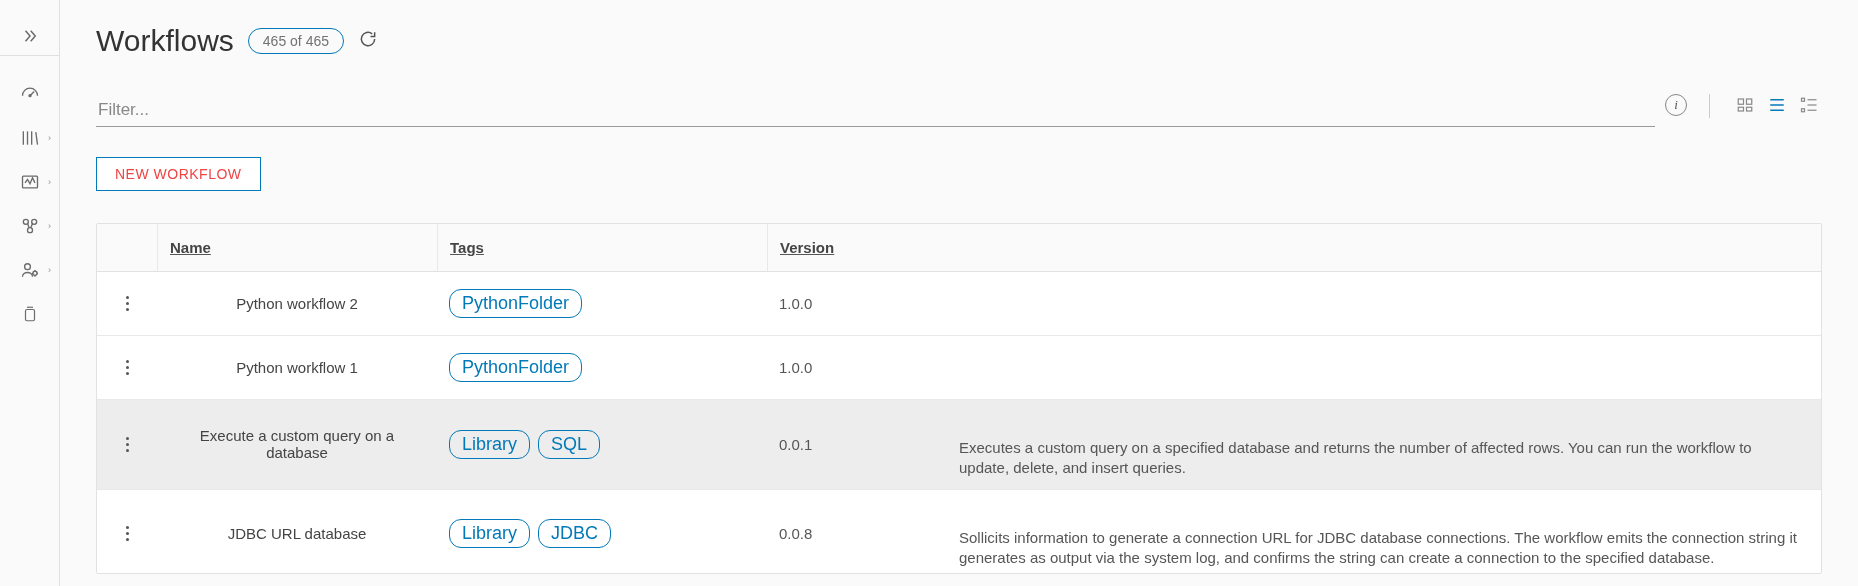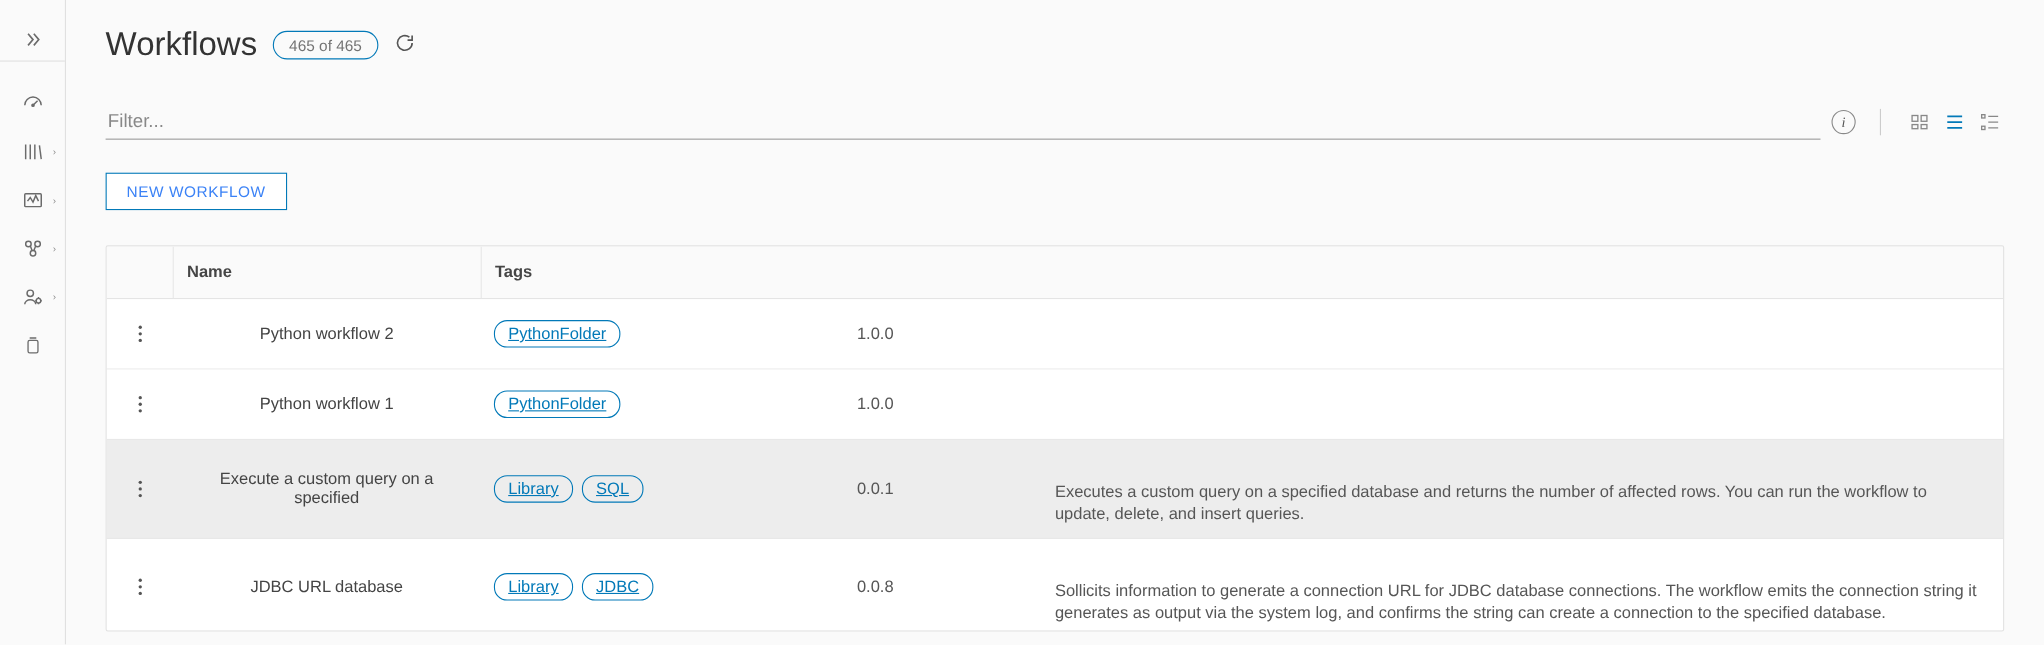--- a/index.html
+++ b/index.html
@@ -69,21 +69,21 @@
 .count-badge {
   border: 1px solid #0279b8;
   color: #737373;
   border-radius: 14px;
   padding: 4px 14px;
   font-size: 14px;
 }
 .refresh-btn { cursor: pointer; color: #555; }
 .filter-row {
   display: flex;
-  align-items: center;
+  align-items: flex-start;
   margin-bottom: 18px;
   margin-top: 14px;
 }
 .filter-input {
   flex: 1;
   border: none;
   border-bottom: 1px solid #9a9a9a;
   font-size: 17px;
   padding: 6px 2px;
   background: transparent;
@@ -100,21 +100,21 @@
   font-style: italic;
   font-family: Georgia, serif;
 }
 .vdiv {
   width:1px; height:24px; background:#ccc; margin: 0 22px;
 }
 .view-toggles { display:flex; gap:6px; align-items:center; }
 .view-toggle { width:26px; height:22px; display:flex; align-items:center; justify-content:center; cursor:pointer; }
 .new-btn {
   border: 1px solid #0279b8;
-  color: #3b82f6;
+  color: #ef4444;
   background: #fff;
   padding: 8px 18px;
   font-size: 14px;
   letter-spacing: 0.5px;
   cursor: pointer;
   font-weight: 500;
   width: fit-content;
   margin-bottom: 20px;
 }
 .table {
@@ -124,20 +124,21 @@
 }
 .thead, .trow {
   display: grid;
   grid-template-columns: 60px 280px 330px 180px 1fr;
   align-items: center;
 }
 .thead {
   background: #fafafa;
   border-bottom: 1px solid #e2e2e2;
   height: 48px;
+  text-decoration: underline;
 }
 .th {
   font-weight: 600;
   color: #454545;
   font-size: 15px;
   padding: 0 12px;
 }
 .th.bl { border-left: 1px solid #e8e8e8; height:100%; display:flex; align-items:center; }
 .trow {
   min-height: 64px;
@@ -150,22 +151,21 @@
 .td.name { color:#444;text-align:center; }
 .actions-cell { display:flex; justify-content:center; cursor:pointer; }
 .dots { display:flex; flex-direction:column; gap:3px; }
 .dots span { width:3px; height:3px; background:#555; border-radius:50%; }
 .tags-cell { display:flex; gap:8px; flex-wrap:wrap; }
 .tag {
   border: 1px solid #0279b8;
   color: #0279b8;
   border-radius: 12px;
   padding: 3px 12px;
-  font-size: 15px;
-  text-decoration: underline;
+  font-size: 18px;
 }
 .desc { line-height: 1.35; padding-right: 20px; margin-top: 28px; }
 </style>
 </head>
 <body>
 
 <div class="sidebar">
   <div class="sidebar-expand">
     <svg width="18" height="18" viewBox="0 0 24 24" fill="none" stroke="#6b6b6b" stroke-width="2">
         <path d="M6 5l6 7-6 7"></path>
@@ -266,20 +266,21 @@
     </div>
   </div>
 
   <button class="new-btn">NEW WORKFLOW</button>
 
   <div class="table">
     <div class="thead">
       <div></div>
       <div class="th bl">Name</div>
       <div class="th bl">Tags</div>
+      <div class="th bl">Version</div>
     </div>
     <div id="tbody">
         <div class="trow">
           <div class="td actions-cell">
             <span class="dots">
               <span></span>
               <span></span>
               <span></span>
             </span>
           </div>
@@ -306,21 +307,21 @@
           <div class="td desc"></div>
         </div>
         <div class="trow selected">
           <div class="td actions-cell">
             <span class="dots">
               <span></span>
               <span></span>
               <span></span>
             </span>
           </div>
-          <div class="td name">Execute a custom query on a specified</div>
+          <div class="td name">Execute a custom query on a database</div>
           <div class="td tags-cell">
             <span class="tag">Library</span>
             <span class="tag">SQL</span>
           </div>
           <div class="td">0.0.1</div>
           <div class="td desc">Executes a custom query on a specified database and returns the number of affected rows. You can run the workflow to update, delete, and insert queries.</div>
         </div>
         <div class="trow">
           <div class="td actions-cell">
             <span class="dots">

